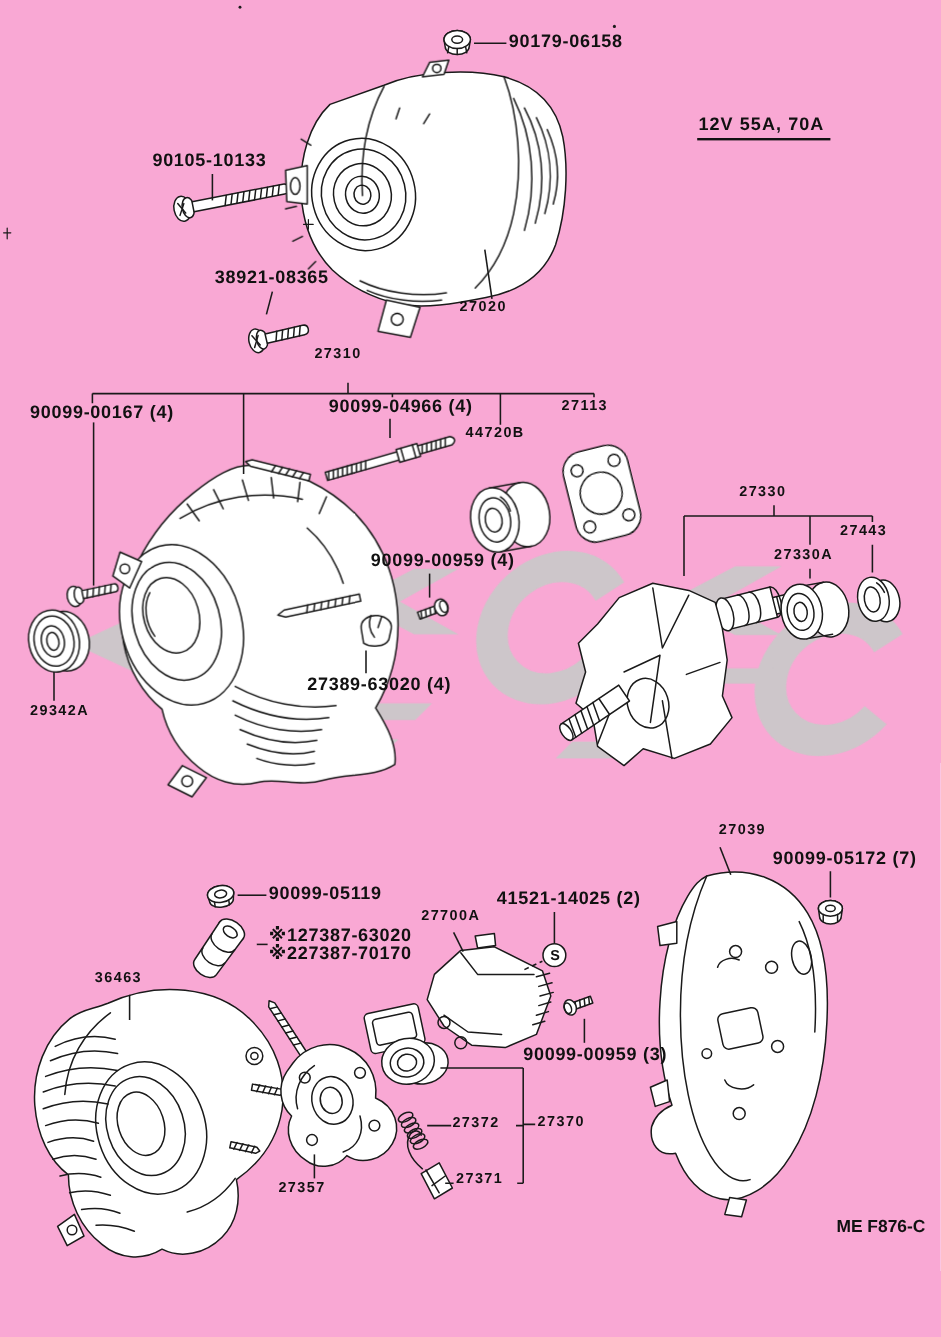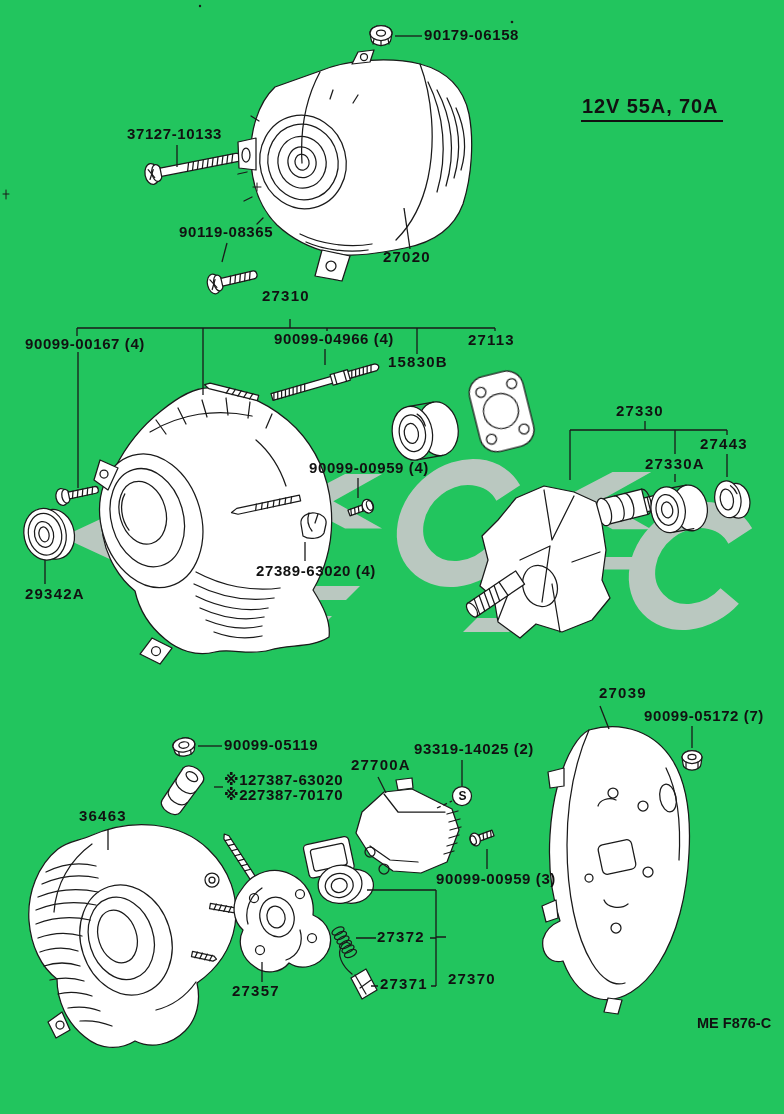--- a/index.html
+++ b/index.html
@@ -1,22 +1,22 @@
 <!DOCTYPE html>
 <html><head>
 <meta charset="utf-8">
 <style>
   html,body{margin:0;padding:0;background:#fff;}
-  #page{position:relative;width:784px;height:1114px;background:#22c55e;overflow:hidden;
+  #page{position:relative;width:784px;height:1114px;background:#f9a8d4;overflow:hidden;
         font-family:"Liberation Sans","DejaVu Sans",sans-serif;}
   svg.art{position:absolute;left:0;top:0;}
   .lbl{position:absolute;font-weight:bold;font-size:15px;letter-spacing:0.6px;
        line-height:1.05;white-space:nowrap;color:#111;}
-  .lbl.big{font-size:15px;letter-spacing:1.2px;}
-  .lbl.spec{font-size:20px;letter-spacing:0.9px;border-bottom:2.5px solid #111;
+  .lbl.big{font-size:12px;letter-spacing:1.2px;}
+  .lbl.spec{font-size:15px;letter-spacing:0.9px;border-bottom:2.5px solid #111;
             padding:0 5px 3px 1px;}
   .lbl.code{font-size:14.5px;letter-spacing:0px;}
   .lbl.smark{font-size:12px;letter-spacing:0;}
 </style>
 </head>
 <body>
 
 <div id="page">
 
 <svg class="art" width="784" height="1114" viewBox="0 0 784 1114">
@@ -343,43 +343,43 @@
     <path d="M214,787 H223"></path>
     <path d="M108,829 V850"></path>
     <path d="M487,849 V869"></path>
     <path d="M367,890 H436 M436,890 V986 M436,937 H446 M430,938 H436 M356,938 H376 M431,986 H436 M371,986 H378"></path>
     <path d="M262,962 V982"></path>
   </g>
 </svg>
 
   <div class="lbl" style="left:424px;top:27px">90179-06158</div>
   <div class="lbl spec" style="left:581px;top:96px">12V 55A, 70A</div>
-  <div class="lbl" style="left:127px;top:126px">37127-10133</div>
-  <div class="lbl" style="left:179px;top:224px">90119-08365</div>
+  <div class="lbl" style="left:127px;top:126px">90105-10133</div>
+  <div class="lbl" style="left:179px;top:224px">38921-08365</div>
   <div class="lbl big" style="left:383px;top:249px">27020</div>
   <div class="lbl big" style="left:262px;top:288px">27310</div>
   <div class="lbl" style="left:25px;top:336px">90099-00167 (4)</div>
   <div class="lbl" style="left:274px;top:331px">90099-04966 (4)</div>
-  <div class="lbl big" style="left:388px;top:354px">15830B</div>
+  <div class="lbl big" style="left:388px;top:354px">44720B</div>
   <div class="lbl big" style="left:468px;top:332px">27113</div>
   <div class="lbl big" style="left:616px;top:403px">27330</div>
   <div class="lbl big" style="left:700px;top:436px">27443</div>
   <div class="lbl big" style="left:645px;top:456px">27330A</div>
   <div class="lbl" style="left:309px;top:460px">90099-00959 (4)</div>
   <div class="lbl" style="left:256px;top:563px">27389-63020 (4)</div>
   <div class="lbl big" style="left:25px;top:586px">29342A</div>
   <div class="lbl big" style="left:599px;top:685px">27039</div>
   <div class="lbl" style="left:644px;top:708px">90099-05172 (7)</div>
   <div class="lbl" style="left:224px;top:737px">90099-05119</div>
-  <div class="lbl" style="left:414px;top:741px">93319-14025 (2)</div>
+  <div class="lbl" style="left:414px;top:741px">41521-14025 (2)</div>
   <div class="lbl big" style="left:351px;top:757px">27700A</div>
   <div class="lbl" style="left:224px;top:772px">※127387-63020</div>
   <div class="lbl" style="left:224px;top:787px">※227387-70170</div>
   <div class="lbl big" style="left:79px;top:808px">36463</div>
   <div class="lbl" style="left:436px;top:871px">90099-00959 (3)</div>
   <div class="lbl big" style="left:377px;top:929px">27372</div>
-  <div class="lbl big" style="left:448px;top:971px">27370</div>
+  <div class="lbl big" style="left:448px;top:928px">27370</div>
   <div class="lbl big" style="left:380px;top:976px">27371</div>
   <div class="lbl big" style="left:232px;top:983px">27357</div>
   <div class="lbl code" style="left:697px;top:1016px">ME F876-C</div>
   <div class="lbl smark" style="left:458.5px;top:790px">S</div>
 
 </div>
 
 </body></html>

